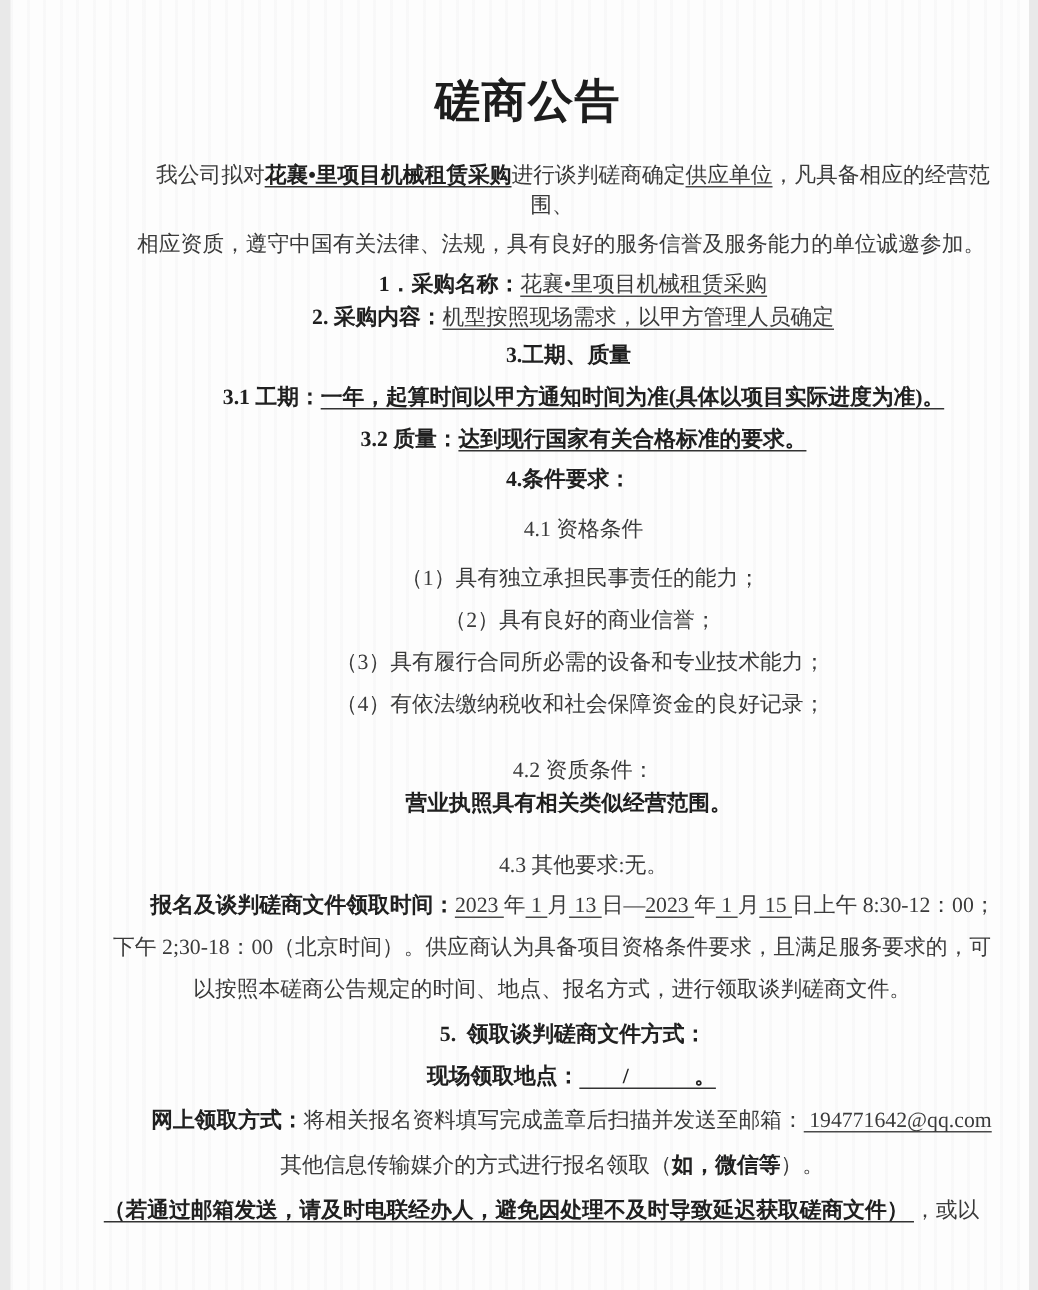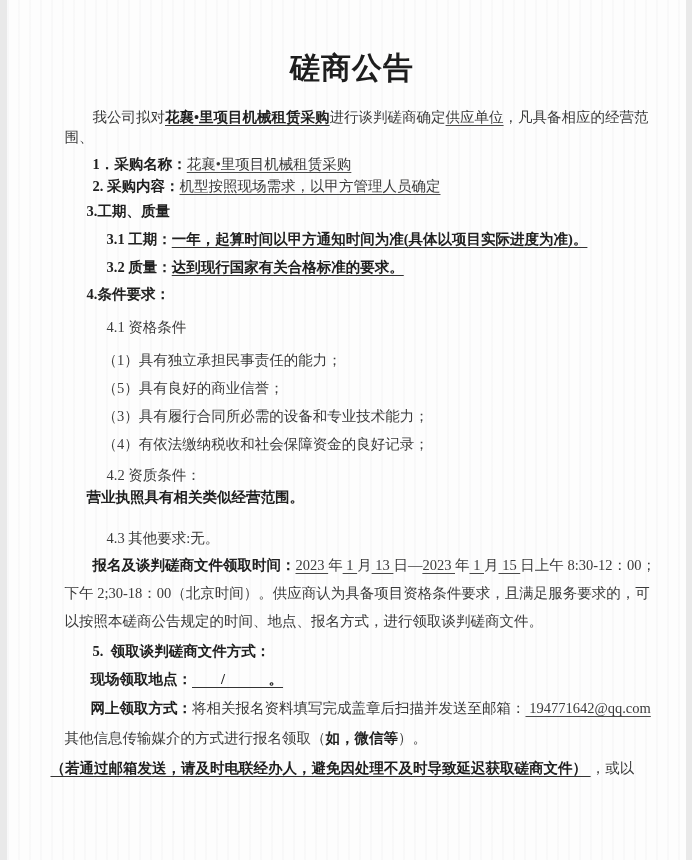--- a/index.html
+++ b/index.html
@@ -20,71 +20,72 @@
   }
   .title {
     font-size:30px;
     font-weight:bold;
     color:#1d1d1d;
     text-align:center;
     margin:50px 0 0 -32px;
     line-height:36px;
     letter-spacing:1px;
   }
-  .ln { line-height:20px; min-height:20px; white-space:pre-wrap; margin:0; }
+  .ln { line-height:20px; min-height:20px; white-space:pre-wrap; margin:0;text-align:center; }
   .b  { font-weight:bold; color:#202020; }
   .u  { text-decoration:underline; text-decoration-thickness:1px; text-underline-offset:3px; text-decoration-color:#4a4a4a; }
   .bu { font-weight:bold; color:#202020; text-decoration:underline; text-decoration-thickness:1px; text-underline-offset:3px; text-decoration-color:#333; }
 
   .intro1 { margin-top:21px; text-indent:28px; }
   .intro2 { margin-top:6px;  padding-left:12px; }
   .item1  { margin-top:7px;  padding-left:28px; }
   .item2  { margin-top:2px;  padding-left:28px; }
   .item3  { margin-top:5px;  padding-left:22px; }
   .item31 { margin-top:8px;  padding-left:42px; }
   .item32 { margin-top:8px;  padding-left:42px; }
   .item4  { margin-top:7px;  padding-left:22px; }
   .c41h   { margin-top:13px; padding-left:42px; }
   .qitem  { margin-top:8px;  padding-left:38px; }
   .qfirst { margin-top:13px; }
-  .c42h   { margin-top:11px; padding-left:42px; }
+  .c42h   { margin-top:24px; padding-left:42px; }
   .c42v   { margin-top:2px;  padding-left:22px; }
   .c43h   { margin-top:21px; padding-left:42px; }
   .reg1   { margin-top:7px;  text-indent:28px; }
   .reg2   { margin-top:8px; }
   .reg3   { margin-top:8px; }
   .sec5h  { margin-top:10px; padding-left:28px; }
   .site   { margin-top:8px;  padding-left:26px; }
   .online1{ margin-top:9px;  padding-left:26px; }
   .online2{ margin-top:10px; margin-left:-14px; }
   .online3{ margin-top:10px; }
 </style>
 </head>
 <body>
 
 <div class="page">
 
   <h1 class="title">磋商公告</h1>
 
   <p class="ln intro1"><span>我公司拟对</span><span class="bu">花襄•里项目机械租赁采购</span><span>进行谈判磋商确定</span><span class="u">供应单位</span><span>，凡具备相应的经营范围、</span></p>
+  <p class="ln intro2">相应资质，遵守中国有关法律、法规，具有良好的服务信誉及服务能力的单位诚邀参加。</p>
 
   <p class="ln item1"><span class="b">1．采购名称：</span><span class="u">花襄•里项目机械租赁采购</span></p>
   <p class="ln item2"><span class="b">2. 采购内容：</span><span class="u">机型按照现场需求，以甲方管理人员确定</span></p>
 
   <p class="ln item3 b">3.工期、质量</p>
 
   <p class="ln item31"><span class="b">3.1 工期：</span><span class="bu">一年，起算时间以甲方通知时间为准(具体以项目实际进度为准)。</span></p>
   <p class="ln item32"><span class="b">3.2 质量：</span><span class="bu">达到现行国家有关合格标准的要求。</span></p>
 
   <p class="ln item4 b">4.条件要求：</p>
 
   <p class="ln c41h">4.1 资格条件</p>
 
   <p class="ln qitem qfirst">（1）具有独立承担民事责任的能力；</p>
-  <p class="ln qitem">（5）具有良好的商业信誉；</p>
+  <p class="ln qitem">（2）具有良好的商业信誉；</p>
   <p class="ln qitem">（3）具有履行合同所必需的设备和专业技术能力；</p>
   <p class="ln qitem">（4）有依法缴纳税收和社会保障资金的良好记录；</p>
 
   <p class="ln c42h">4.2 资质条件：</p>
   <p class="ln c42v b">营业执照具有相关类似经营范围。</p>
 
   <p class="ln c43h">4.3 其他要求:无。</p>
 
   <p class="ln reg1"><span class="b">报名及谈判磋商文件领取时间：</span><span class="u">2023 </span><span>年</span><span class="u"> 1 </span><span>月</span><span class="u"> 13 </span><span>日—</span><span class="u">2023 </span><span>年</span><span class="u"> 1 </span><span>月</span><span class="u"> 15 </span><span>日上午 8:30-12：00；</span></p>
   <p class="ln reg2">下午 2;30-18：00（北京时间）。供应商认为具备项目资格条件要求，且满足服务要求的，可</p>

